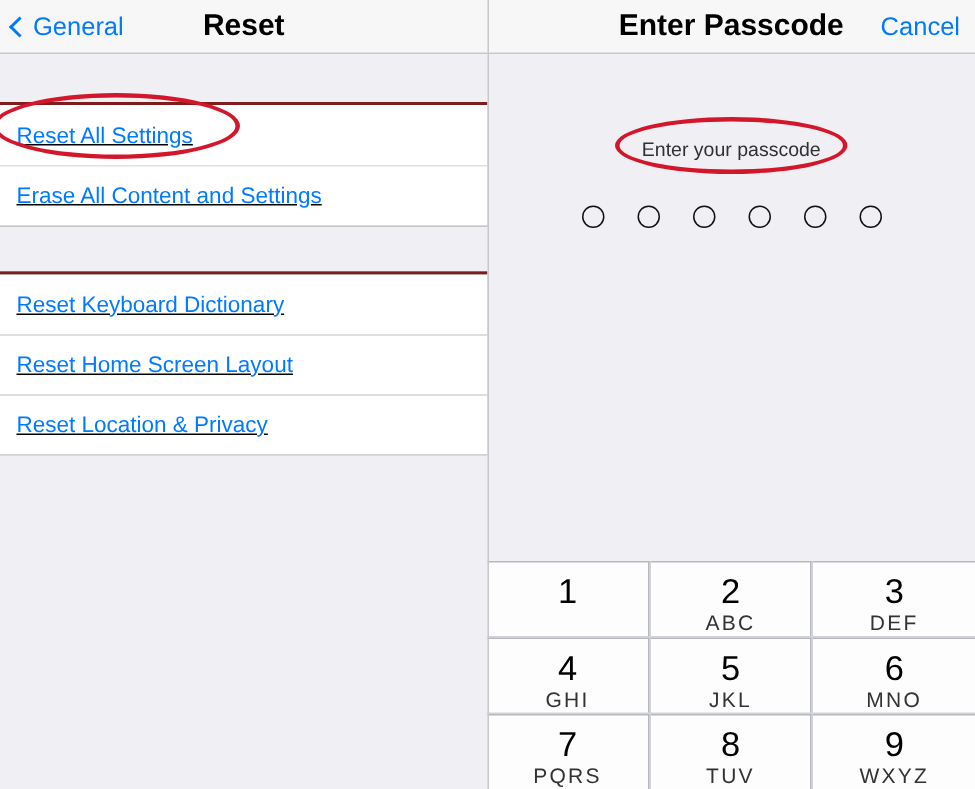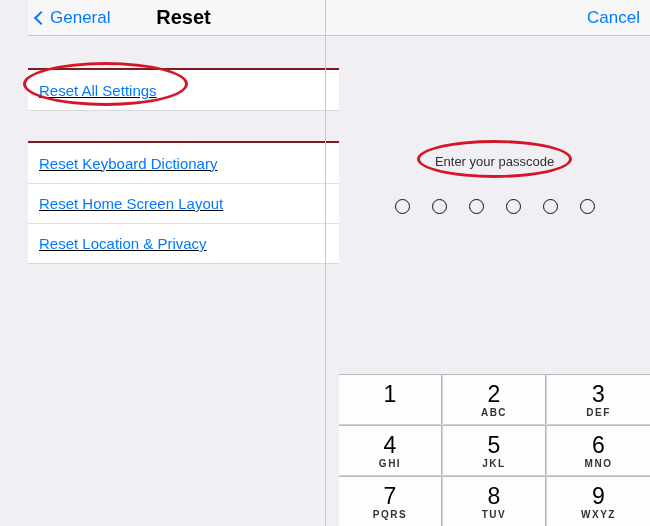--- a/index.html
+++ b/index.html
@@ -1,65 +1,68 @@
 <!DOCTYPE html>
 <html><head>
 <meta charset="utf-8">
 <style>
   * { box-sizing: border-box; margin:0; padding:0; }
   html, body { width:650px; height:526px; font-family: -apple-system, Helvetica, Arial, sans-serif; background:#efeff4; overflow:hidden; }
-  .container { display:flex; width:650px; height:526px;padding-left:28px; }
+  .container { display:flex; width:650px; height:526px; }
   .pane { position:relative; }
   .pane-left { width:325px; background:#efeff4; }
   .pane-right { width:325px; background:#efeff4; display:flex; flex-direction:column; }
   
   .navbar { height:36px; background:#f7f7f8; border-bottom:1px solid #c7c7cc; display:flex; align-items:center; justify-content:center; position:relative; }
   .navbar .title { font-weight:600; font-size:20px; color:#000; }
   .navbar .nav-left, .navbar .nav-right { position:absolute; top:0; height:36px; display:flex; align-items:center; font-size:17px; color:#007aff; }
   .navbar .nav-left { left:6px; }
   .navbar .nav-right { right:10px;justify-content:center; }
   .chevron { display:inline-block; width:10px; height:10px; border-left:2.5px solid #007aff; border-bottom:2.5px solid #007aff; transform:rotate(45deg); margin-right:4px; margin-left:2px; }
   
   .group { margin-top:30px; background:#737373; border-top:2px solid #7f1d1d; border-bottom:1px solid #d9d9dc;text-decoration:underline; }
   .group.first { margin-top:32px; }
   .row { height:40px; display:flex; align-items:center; padding:0 11px; font-size:15px; color:#007aff; border-top:1px solid #e0e0e3; background:#fff; }
   .group .row:first-child { border-top:none; }
   
   .ellipse { position:absolute; border:3px solid #d4162a; border-radius:50%; pointer-events:none; }
   
   .pass-area { flex:1; display:flex; flex-direction:column; align-items:center; }
-  .pass-prompt-wrap { position:relative; margin-top:118px; }
+  .pass-prompt-wrap { position:relative; margin-top:56px; }
   .pass-prompt { font-size:13px; color:#303030; text-align:center; }
   .dots { display:flex; gap:22px; margin-top:30px; }
   .dot { width:15px; height:15px; border:1.3px solid #111; border-radius:50%; background:transparent; }
   
   .keypad { height:152px; background:#d0d3d9; display:grid; grid-template-columns:repeat(3,1fr); grid-template-rows:repeat(3,1fr); gap:1px; padding-top:0; }
   .key { background:#fdfdfe; display:flex; flex-direction:column; align-items:center; justify-content:center; border:none; border-top:1px solid #b6b8bd; border-right:1px solid #b6b8bd; cursor:pointer; }
   .key:nth-child(3n){ border-right:none; }
   .key .digit { font-size:23px; font-weight:400; color:#000; line-height:1; }
-  .key .letters { font-size:10px; letter-spacing:1.5px; color:#333; margin-top:1px; height:10px;font-weight:bold; }
+  .key .letters { font-size:14px; letter-spacing:1.5px; color:#333; margin-top:1px; height:10px; }
   .pane-divider { position:absolute; left:325px; top:0; width:0; height:100%; border-left:1px solid #c7c7cc; }
 </style>
 </head>
 <body>
 
 <div class="container">
 
   <div class="pane pane-left">
     <div class="navbar">
       <div class="nav-left">
         <span class="chevron"></span>
         <span>General</span>
       </div>
       <div class="title">Reset</div>
     </div>
 
     <div class="group first">
       <div class="row">
         <span>Reset All Settings</span>
+      </div>
+      <div class="row">
+        <span>Erase All Content and Settings</span>
       </div>
     </div>
 
 
     <div class="group">
       <div class="row">
         <span>Reset Keyboard Dictionary</span>
       </div>
       <div class="row">
         <span>Reset Home Screen Layout</span>
@@ -67,20 +70,21 @@
       <div class="row">
         <span>Reset Location &amp; Privacy</span>
       </div>
     </div>
 
     <div class="ellipse" style="left:-5px; top:62px; width:165px; height:44px;"></div>
   </div>
 
   <div class="pane pane-right">
     <div class="navbar">
+      <div class="title">Enter Passcode</div>
       <div class="nav-right">
         <span>Cancel</span>
       </div>
     </div>
 
     <div class="pass-area">
       <div class="pass-prompt-wrap">
         <div class="pass-prompt">Enter your passcode</div>
         <div class="ellipse" style="left:-18px; top:-14px; width:155px; height:38px;"></div>
       </div>

